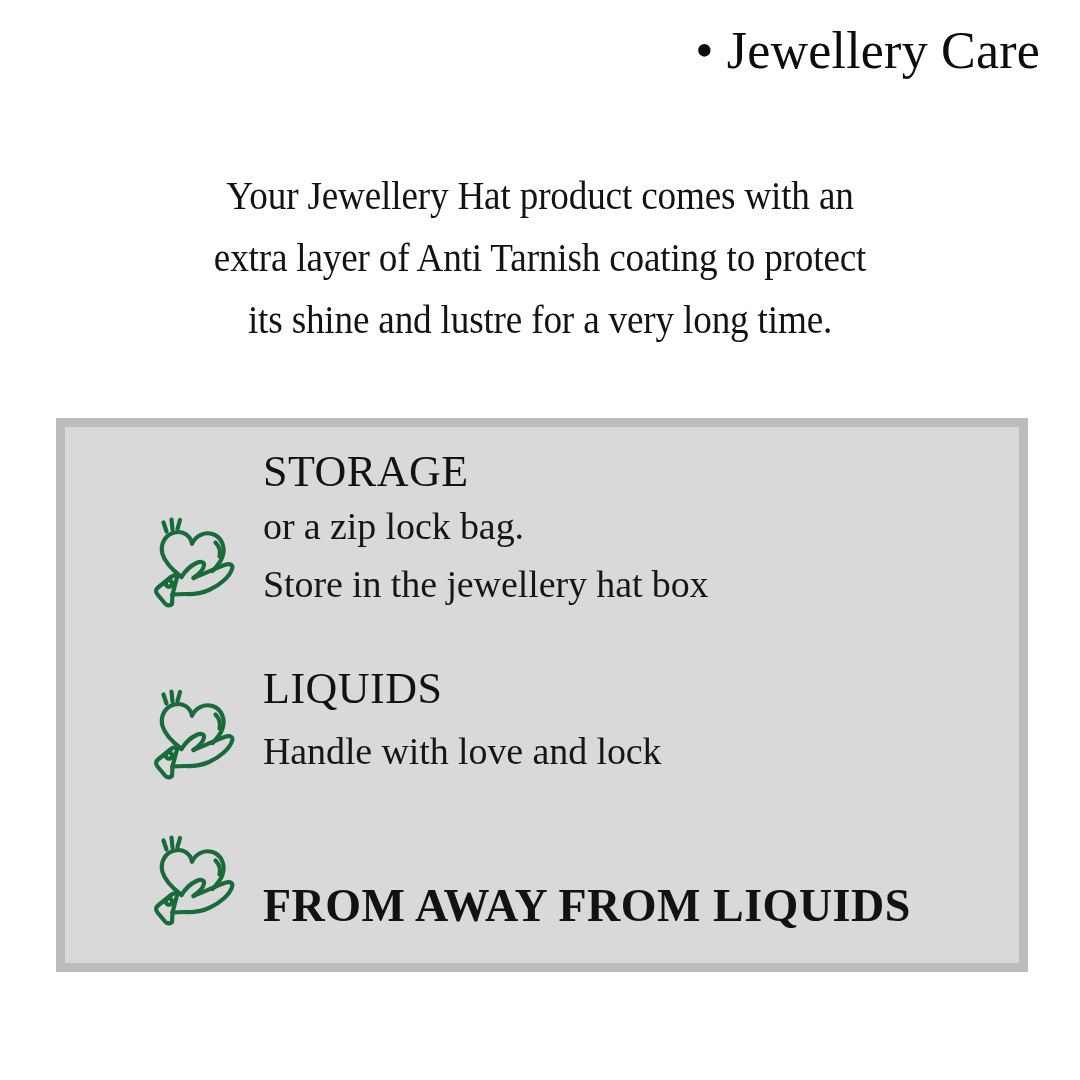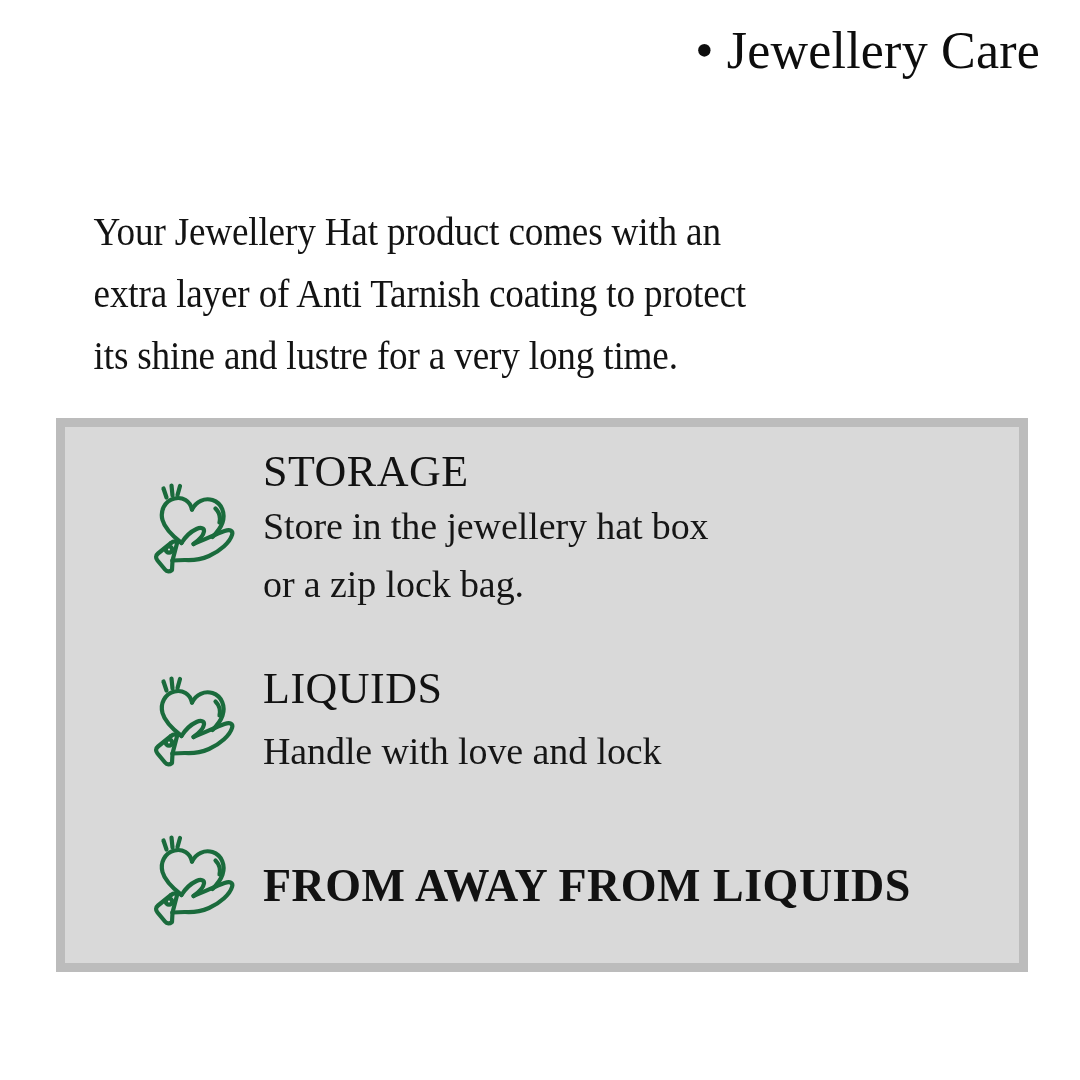--- a/index.html
+++ b/index.html
@@ -29,22 +29,21 @@
     color: #0d0d0d;
     white-space: nowrap;
   }
 
   
   .intro {
     position: absolute;
     top: 165px;
     left: 60px;
     width: 960px;
-    text-align: left;
-    margin-top: 36px;
+    text-align: center;
   }
   .intro-line {
     display: block;
     font-family: "Liberation Serif", "DejaVu Serif", serif;
     font-size: 40px;
     line-height: 62px;
     letter-spacing: -0.2px;
     color: #131313;
     transform: scaleX(0.93);
     transform-origin: center center;
@@ -65,21 +64,21 @@
 
   .care-list {
     position: relative;
     width: 100%;
     height: 100%;
   }
 
   .care-item {
     position: absolute;
     display: flex;
-    align-items: center;
+    align-items: flex-end;
     left: 76px;
   }
   .care-item-0 { top: 14px; }
   .care-item-1 { top: 228px; }
   .care-item-2 { top: 400px; }
 
   .care-icon {
     flex: 0 0 auto;
     width: 104px;
     height: 104px;
@@ -145,22 +144,22 @@
             <path d="M44 85 L31.5 85.5"></path>
             <path d="M36.5 66.5 C34 66 31.5 66.5 30 68"></path>
             <path d="M30 68 L17 78.5 C14.5 80.5 14.5 83 16.5 85.5 L24 94.5 C26 97 28.5 97 31 95 L31.5 85.5"></path>
             <path d="M31.5 85.5 L36.5 66.5"></path>
             <circle cx="28" cy="74.5" r="3.2"></circle>
           </g>
         </svg>
       </span>
       <span class="care-text">
         <span class="care-heading">STORAGE</span>
+        <span class="care-body" style="display:block">or a zip lock bag.</span>
         <span class="care-body" style="display:block">Store in the jewellery hat box</span>
-        <span class="care-body" style="display:block">or a zip lock bag.</span>
       </span>
     </div>
 
     <div class="care-item care-item-1">
       <span class="care-icon">
         <svg viewBox="0 0 104 104" xmlns="http://www.w3.org/2000/svg">
           <g fill="none" stroke="#1a6b3c" stroke-width="4.2" stroke-linecap="round" stroke-linejoin="round">
             <path d="M22.5 13.5 L25.5 22.5"></path>
             <path d="M30.5 10.5 L31.5 20.5"></path>
             <path d="M39 11 L36.5 20"></path>

